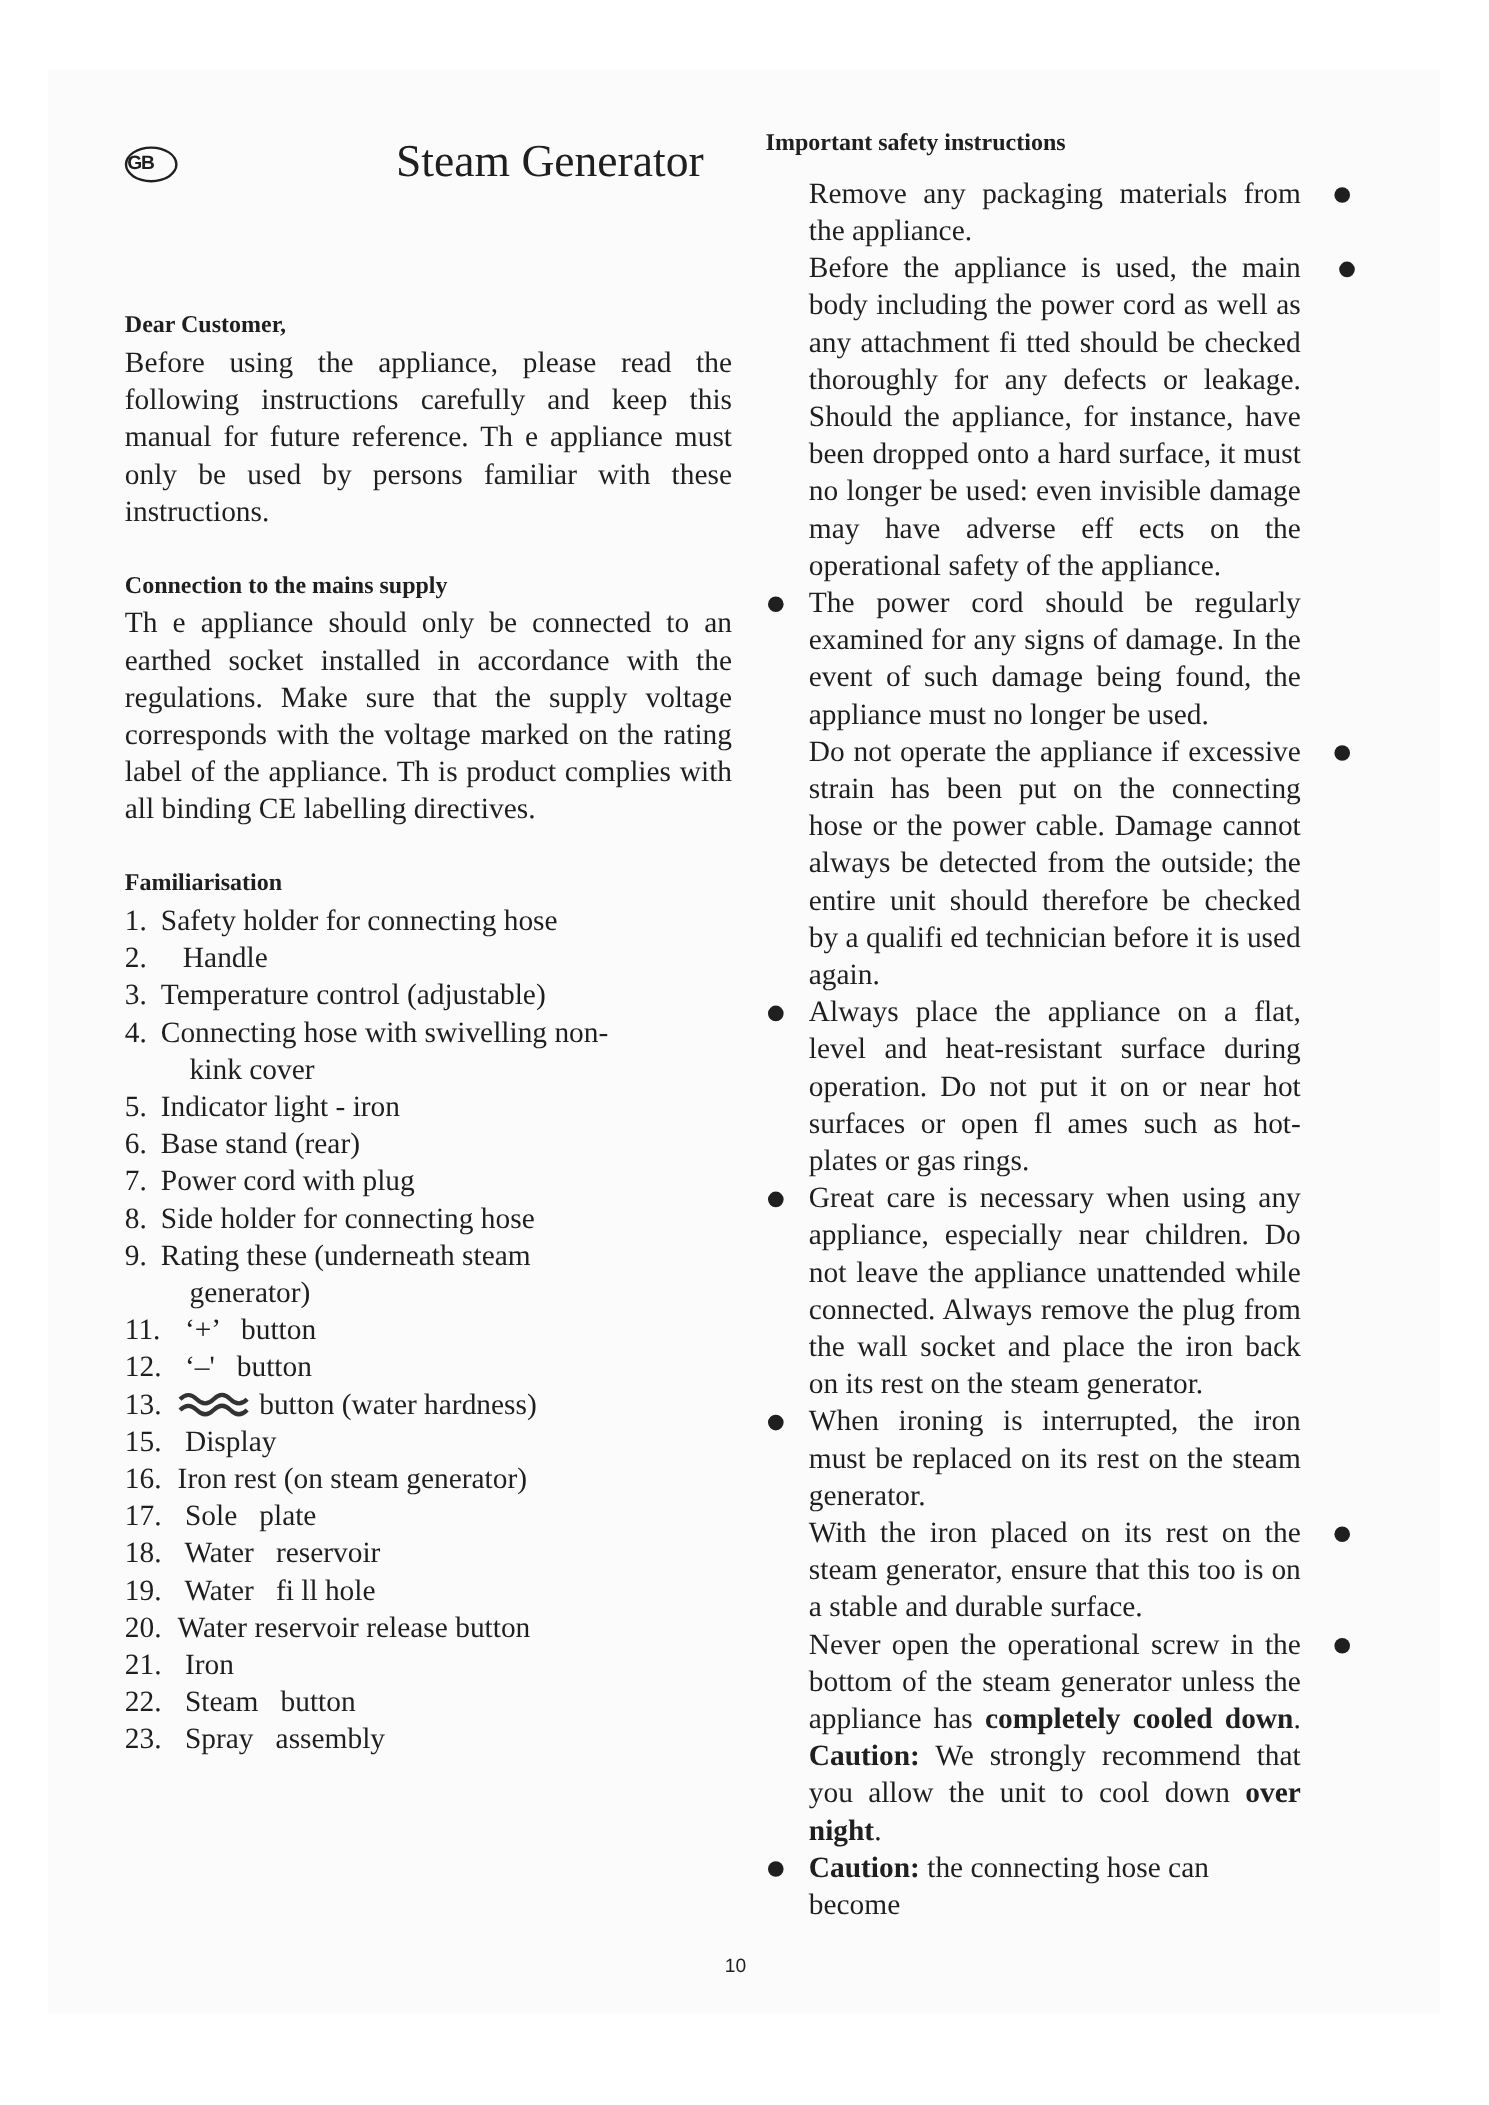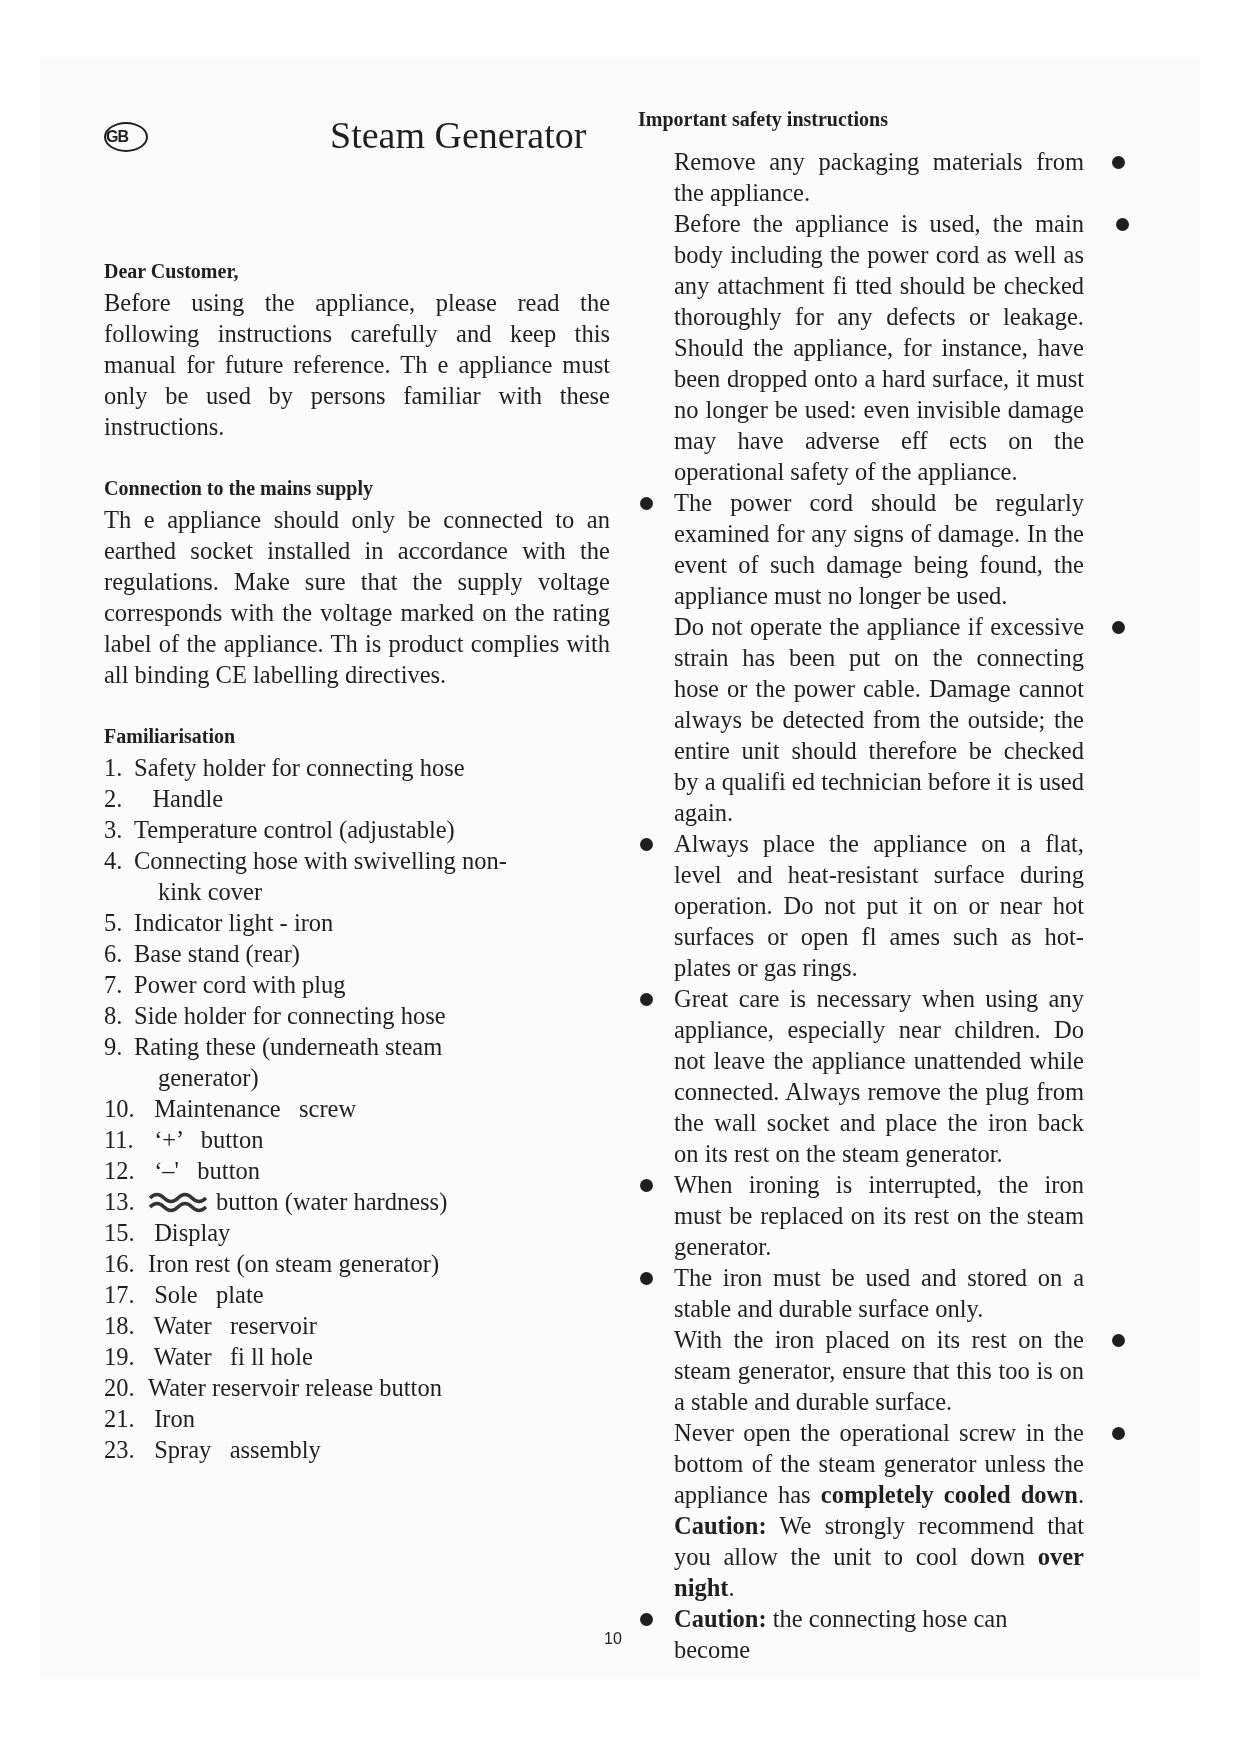--- a/index.html
+++ b/index.html
@@ -119,24 +119,20 @@
           <span class="lbl">Side holder for connecting hose</span>
         </li>
       <li>
           <span class="num">9.</span>
           <span class="lbl">Rating these (underneath steam</span>
         </li>
       <li class="wrap">
           <span>generator)</span>
         </li>
       <li>
-          <span class="num two">10.</span>
-          <span class="lbl"> Maintenance   screw</span>
-        </li>
-      <li>
           <span class="num two">11.</span>
           <span class="lbl"> ‘+’   button</span>
         </li>
       <li>
           <span class="num two">12.</span>
           <span class="lbl"> ‘–'   button</span>
         </li>
       <li>
         <span class="num two">13.</span>
         <span class="lbl" style="white-space:normal">
@@ -168,20 +164,24 @@
         </li>
       <li>
           <span class="num two">20.</span>
           <span class="lbl">Water reservoir release button</span>
         </li>
       <li>
           <span class="num two">21.</span>
           <span class="lbl"> Iron</span>
         </li>
       <li>
+          <span class="num two">22.</span>
+          <span class="lbl"> Steam   button</span>
+        </li>
+      <li>
           <span class="num two">23.</span>
           <span class="lbl"> Spray   assembly</span>
         </li>
     </ol>
   </div>
 </div>
 
 <h3 class="sec-heading col safety-heading">Important safety instructions</h3>
 
 <div class="col right-col" style="top:134px; left:642px; width:500px;">
@@ -208,24 +208,20 @@
     </li>
     <li>
       <span class="bullet" style="left:-2px;"></span>
       <span class="item-text">Great care is necessary when using any appliance, especially near children. Do not leave the appliance unattended while connected. Always remove the plug from the wall socket and place the iron back on its rest on the steam generator.</span>
     </li>
     <li>
       <span class="bullet" style="left:-2px;"></span>
       <span class="item-text">When ironing is interrupted, the iron must be replaced on its rest on the steam generator.</span>
     </li>
     <li>
-      <span class="bullet" style="left:-2px;"></span>
-      <span class="item-text">The iron must be used and stored on a stable and durable surface only.</span>
-    </li>
-    <li>
       <span class="item-text">With the iron placed on its rest on the steam generator, ensure that this too is on a stable and durable surface.</span>
       <span class="bullet" style="left:470px;"></span>
     </li>
     <li>
       <span class="item-text"><span>Never open the operational screw in the bottom of the steam generator unless the appliance has </span><b>completely cooled down</b><span>. </span><b>Caution:</b><span>  We strongly recommend that you allow the unit to cool down </span><b>over night</b><span>.</span></span>
       <span class="bullet" style="left:470px;"></span>
     </li>
     <li>
       <span class="bullet" style="left:-2px;"></span>
       <span class="item-text" style="text-align:left;"><b>Caution:</b><span>  the connecting hose can become</span></span>

